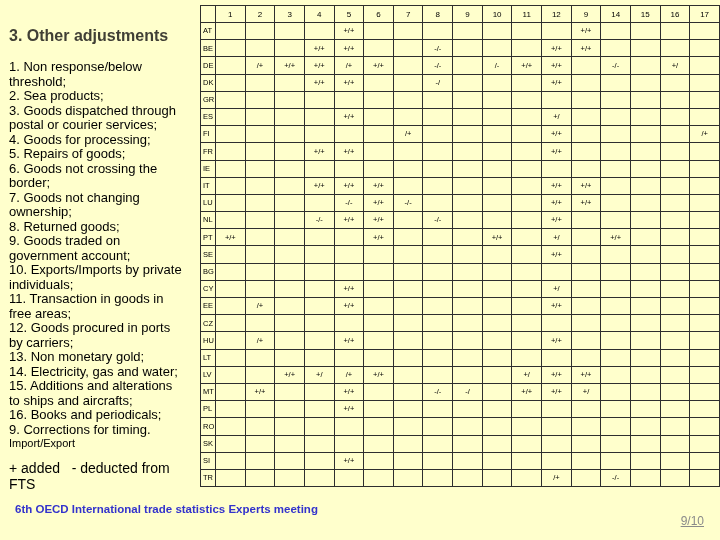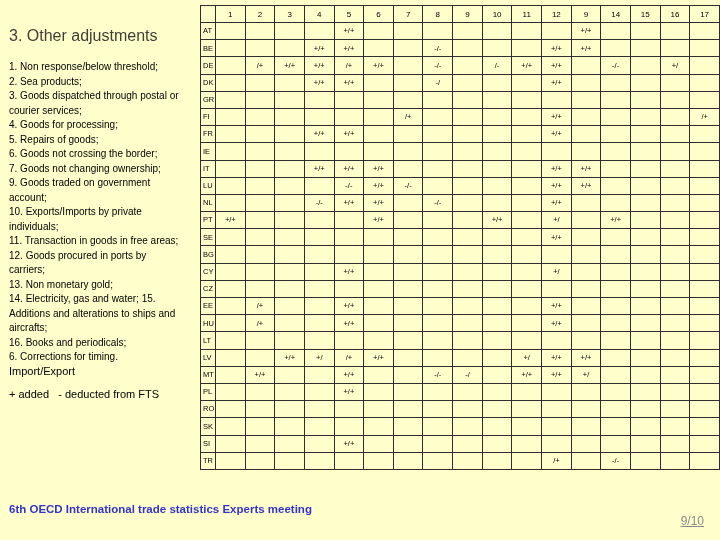--- a/index.html
+++ b/index.html
@@ -1,57 +1,58 @@
 <!DOCTYPE html>
 <html><head>
 <meta charset="utf-8">
 <style>
   * { margin:0; padding:0; box-sizing:border-box; }
   html, body { width:720px; height:540px; }
   body { font-family:"Liberation Sans", sans-serif; }
   .slide { position:relative; width:720px; height:540px; background:#ffffcc; overflow:hidden; }
 
   .left { position:absolute; left:9px; top:27px; width:176px; color:#000; }
-  .title { font-size:16px; font-weight:normal; color:#403f35; margin-bottom:15px; white-space:nowrap; }
-  .adj-item { font-size:10px; line-height:14.5px; }
+  .title { font-size:16px; font-weight:bold; color:#403f35; margin-bottom:15px; white-space:nowrap; }
+  .adj-item { font-size:13px; line-height:14.5px; }
   .import-export { font-size:11px; margin-top:0; }
-  .legend { font-size:11px; margin-top:11px; white-space:pre-wrap; }
+  .legend { font-size:14px; margin-top:11px; white-space:pre-wrap; }
 
   table.grid { position:absolute; left:200px; top:5px; width:520px; border-collapse:collapse; table-layout:fixed; background:transparent; }
   .grid th, .grid td { border:1px solid #2e2e2e; font-weight:normal; padding:0; height:17.2px; overflow:hidden; color:#000; }
   .grid thead th { font-size:8px; text-align:center; height:17px; }
   .grid td { font-size:7.5px; text-align:center; line-height:1; }
   .grid td.country { text-align:left; padding-left:2px; }
 
-  .footer { position:absolute; left:9px; top:503px; font-size:11.5px; font-weight:bold; color:#3333cc; white-space:nowrap; }
+  .footer { position:absolute; left:15px; top:503px; font-size:11.5px; font-weight:bold; color:#3333cc; white-space:nowrap; }
   .page-number { position:absolute; right:16px; top:514px; font-size:12px; color:#8a8a8a;text-decoration:underline; }
 </style>
 </head>
 <body>
 
 <div class="slide">
 
   <div class="left">
     <div class="title">3. Other adjustments</div>
     <div>
         <div class="adj-item">1. Non response/below threshold;</div>
         <div class="adj-item">2. Sea products;</div>
         <div class="adj-item">3. Goods dispatched through postal or courier services;</div>
         <div class="adj-item">4. Goods for processing;</div>
         <div class="adj-item">5. Repairs of goods;</div>
         <div class="adj-item">6. Goods not crossing the border;</div>
         <div class="adj-item">7. Goods not changing ownership;</div>
+        <div class="adj-item">8. Returned goods;</div>
         <div class="adj-item">9. Goods traded on government account;</div>
         <div class="adj-item">10. Exports/Imports by private individuals;</div>
         <div class="adj-item">11. Transaction in goods in free areas;</div>
         <div class="adj-item">12. Goods procured in ports by carriers;</div>
         <div class="adj-item">13. Non monetary gold;</div>
         <div class="adj-item">14. Electricity, gas and water; 15. Additions and alterations to ships and aircrafts;</div>
         <div class="adj-item">16. Books and periodicals;</div>
-        <div class="adj-item">6. Corrections for timing.</div>
+        <div class="adj-item">9. Corrections for timing.</div>
       </div>
     <div class="import-export">Import/Export</div>
     <div class="legend">+ added   - deducted from FTS</div>
   </div>
 
   <table class="grid">
       <colgroup>
         <col style="width: 15px;">
         <col>
         <col>
@@ -188,20 +189,40 @@
           <td></td>
           <td></td>
           <td></td>
           <td></td>
           <td></td>
           <td></td>
           <td></td>
           <td></td>
         </tr>
         <tr>
+          <td class="country">ES</td>
+          <td></td>
+          <td></td>
+          <td></td>
+          <td></td>
+          <td>+/+</td>
+          <td></td>
+          <td></td>
+          <td></td>
+          <td></td>
+          <td></td>
+          <td></td>
+          <td>+/</td>
+          <td></td>
+          <td></td>
+          <td></td>
+          <td></td>
+          <td></td>
+        </tr>
+        <tr>
           <td class="country">FI</td>
           <td></td>
           <td></td>
           <td></td>
           <td></td>
           <td></td>
           <td></td>
           <td>/+</td>
           <td></td>
           <td></td>
@@ -388,53 +409,53 @@
           <td></td>
           <td></td>
           <td>+/</td>
           <td></td>
           <td></td>
           <td></td>
           <td></td>
           <td></td>
         </tr>
         <tr>
+          <td class="country">EE</td>
+          <td></td>
+          <td>/+</td>
+          <td></td>
+          <td></td>
+          <td>+/+</td>
+          <td></td>
+          <td></td>
+          <td></td>
+          <td></td>
+          <td></td>
+          <td></td>
+          <td>+/+</td>
+          <td></td>
+          <td></td>
+          <td></td>
+          <td></td>
+          <td></td>
+        </tr>
+        <tr>
           <td class="country">CZ</td>
           <td></td>
           <td></td>
           <td></td>
           <td></td>
           <td></td>
           <td></td>
           <td></td>
           <td></td>
           <td></td>
           <td></td>
           <td></td>
           <td></td>
-          <td></td>
-          <td></td>
-          <td></td>
-          <td></td>
-          <td></td>
-        </tr>
-        <tr>
-          <td class="country">EE</td>
-          <td></td>
-          <td>/+</td>
-          <td></td>
-          <td></td>
-          <td>+/+</td>
-          <td></td>
-          <td></td>
-          <td></td>
-          <td></td>
-          <td></td>
-          <td></td>
-          <td>+/+</td>
           <td></td>
           <td></td>
           <td></td>
           <td></td>
           <td></td>
         </tr>
         <tr>
           <td class="country">HU</td>
           <td></td>
           <td>/+</td>

